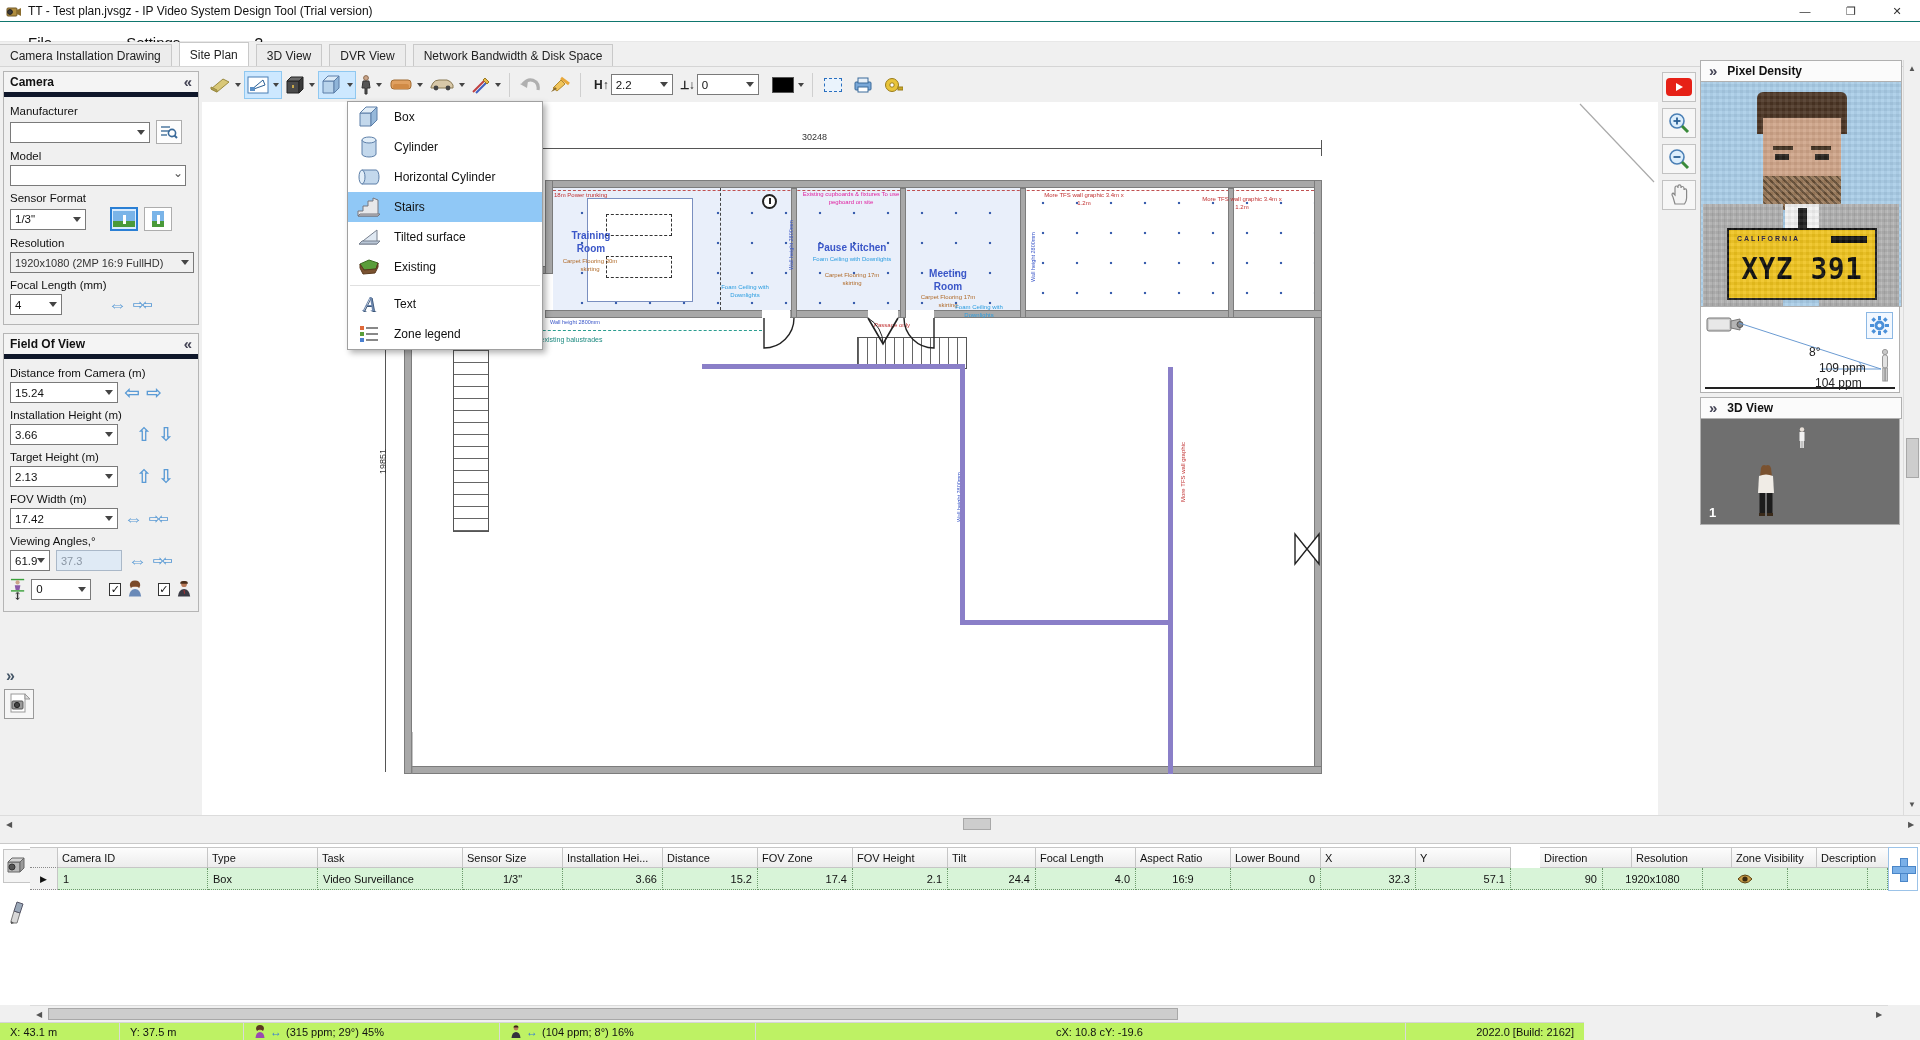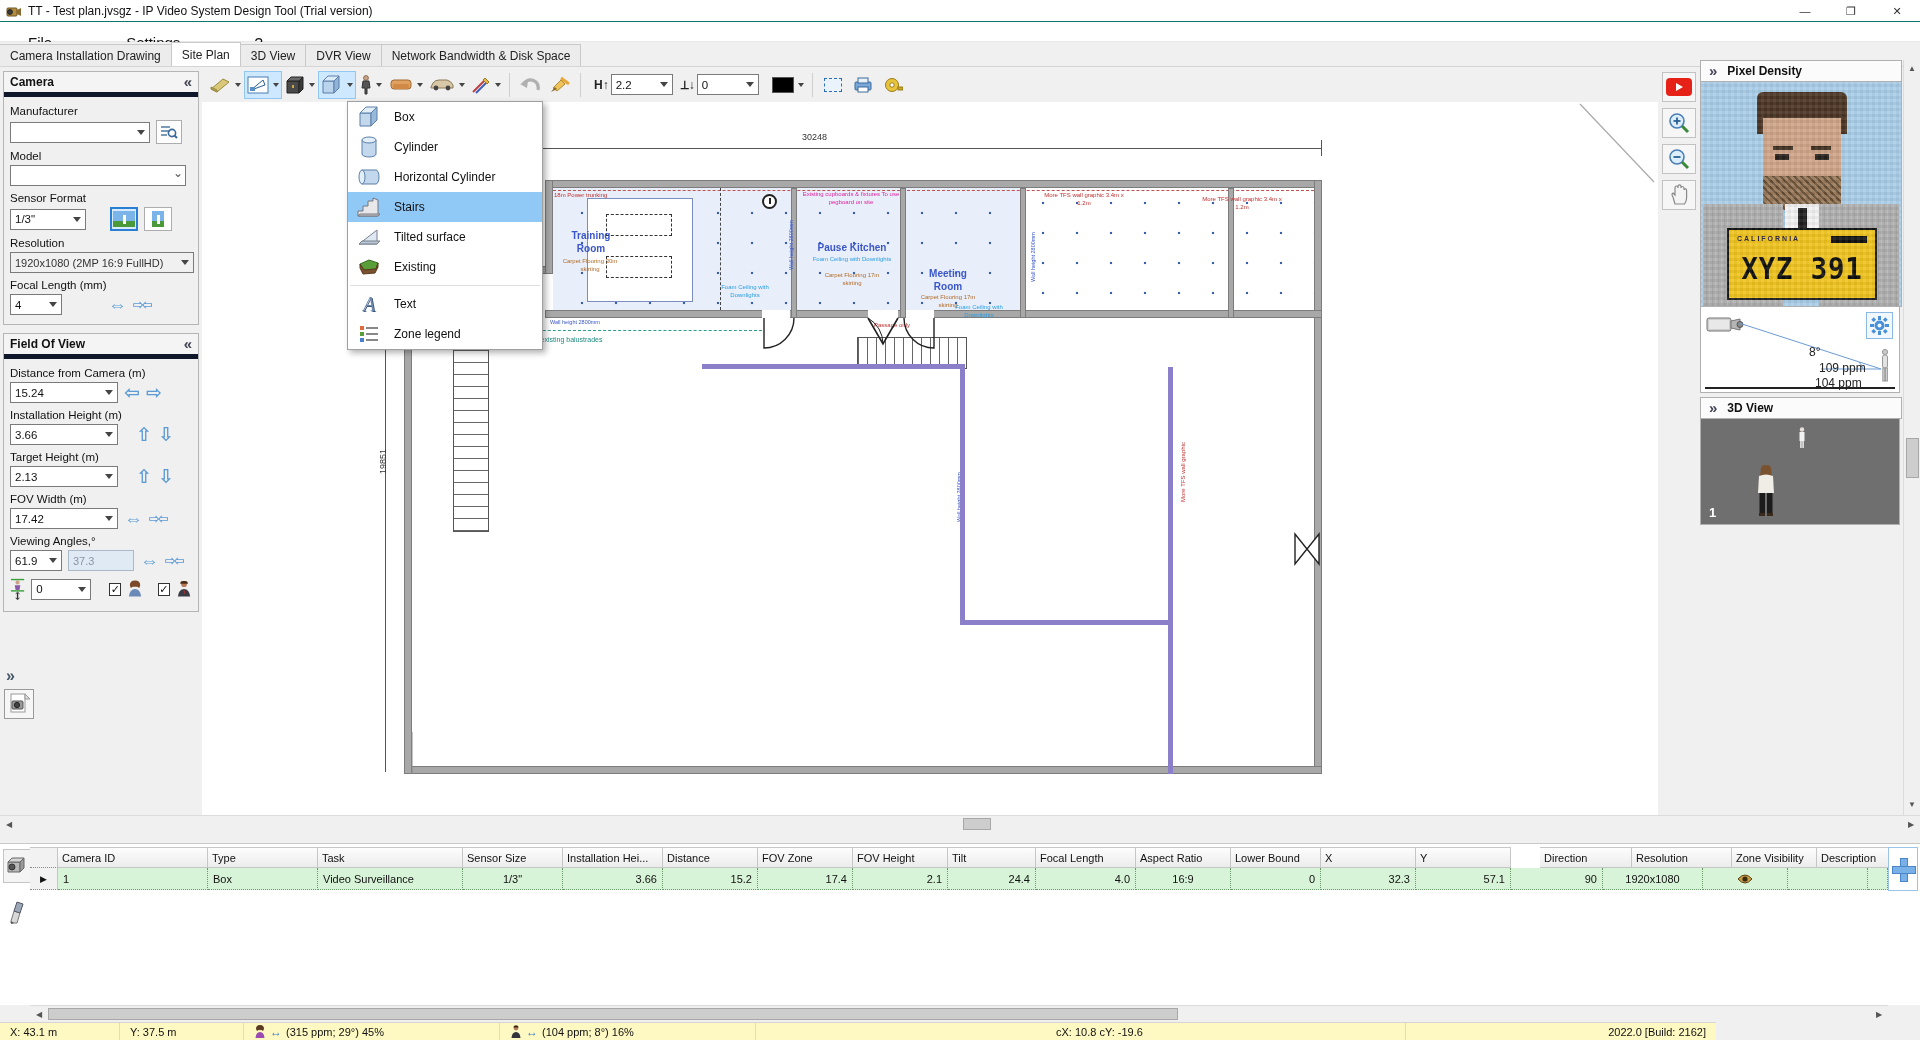--- a/index.html
+++ b/index.html
@@ -8,21 +8,21 @@
   #app { position:relative; width:1920px; height:1040px; background:#f0f0f0; }
 
   
   .titlebar { position:absolute; left:0; top:0; width:1920px; height:22px; background:#fff; display:flex; align-items:center; border-bottom:1px solid #0f766e;}
   .titlebar .appicon { width:16px; height:14px; margin:0 6px 0 6px; }
   .titlebar .title { font-size:12px; color:#111; }
   .wincontrols { position:absolute; right:0; top:0; height:22px; display:flex; }
   .winbtn { width:46px; height:22px; display:flex; align-items:center; justify-content:center; font-size:11px; color:#333; }
   .menubar { position:absolute; left:0; top:22px; width:1920px; height:20px; background:#fff; display:flex; align-items:center; border-bottom:1px solid #e8e8e8; }
   .menuitem { padding:0 28px; height:20px; display:flex; align-items:center; font-size:15px;margin-top:22px; }
-  .tabbar { position:absolute; left:0; top:42px; width:1920px; height:25px; background:#f0f0f0; border-bottom:1px solid #d5d5d5; display:flex; align-items:flex-end; }
+  .tabbar { position:absolute; left:0; top:42px; width:1920px; height:25px; background:#f0f0f0; border-bottom:1px solid #d5d5d5; display:flex; align-items:flex-end;gap:8px; }
   .tab { height:22px; padding:0 10px; display:flex; align-items:center; font-size:12px; border:1px solid #c9c9c9; border-bottom:none; background:#ececec; margin-left:-1px; color:#222; }
   .tab.active { background:#fff; height:24px; position:relative; z-index:2; }
 
   
   .sidebar { position:absolute; left:0; top:67px; width:202px; bottom:200px; background:#f0f0f0; }
   .panel { border:1px solid #b5b5b5; background:#f0f0f0; margin:4px 3px 8px 3px; }
   .panel-header { display:flex; justify-content:space-between; align-items:center; padding:3px 6px; border-bottom:5px solid #0f172a; background:#f4f4f4; }
   .panel-header .ph-title { font-weight:bold; font-size:12px; }
   .chev { color:#445; font-size:15px; font-weight:bold; line-height:10px; cursor:pointer; }
   .fld { padding:2px 6px; }
@@ -153,21 +153,21 @@
   .gc.r { justify-content:flex-end; }
   .gc.c { justify-content:center; }
   .rowmark { display:flex; align-items:center; justify-content:center; background:#f2f2f2; border-right:1px solid #c6c6c6; border-bottom:1px dotted #8a8a8a; }
   .addbtn { position:absolute; left:1888px; top:3px; width:30px; height:44px; border:1px solid #9cc3e8; background:#fff; display:flex; align-items:center; justify-content:center; }
   .pluscross { position:relative; width:22px; height:22px; }
   .pluscross::before, .pluscross::after { content:""; position:absolute; background:#7ab0e8; border:1px solid #4a86c8; }
   .pluscross::before { left:8px; top:0; width:6px; height:22px; }
   .pluscross::after { left:0; top:8px; width:22px; height:6px; }
 
   
-  .statusbar { position:absolute; left:0; top:1022px; width:1716px; height:18px; background:#fef9c3; border-top:1px solid #d5d5d5; display:flex; align-items:flex-start; font-size:11px; }
+  .statusbar { position:absolute; left:0; top:1022px; width:1584px; height:18px; background:#bef264; border-top:1px solid #d5d5d5; display:flex; align-items:flex-start; font-size:11px; }
   .sb-seg { padding:0 10px; height:100%; display:flex; align-items:center; gap:4px; border-right:1px solid #dadada; }
   .sb-arrow { color:#3a7fd0; font-size:12px; font-weight:bold; }
 </style>
 </head>
 <body>
 
 <div id="app">
 
   <div class="titlebar">
     <svg class="appicon" viewBox="0 0 16 14">
@@ -401,21 +401,21 @@
         <div class="row">
           <div class="combo" style="width:108px">
               <span>17.42</span>
               <span class="caret"></span>
             </div>
           <span class="arr">⇔</span>
           <span class="arr pair">⇨⇦</span>
         </div>
         <label>Viewing Angles,°</label>
         <div class="row" style="margin-bottom:6px">
-          <div class="combo" style="width:52px">
+          <div class="combo" style="width:40px">
               <span>61.9</span>
               <span class="caret"></span>
             </div>
           <div class="txt-disabled" style="width:66px">37.3</div>
           <span class="arr">⇔</span>
           <span class="arr pair">⇨⇦</span>
         </div>
         <div class="row" style="margin-bottom:8px">
           <svg width="16" height="24" viewBox="0 0 16 24">
               <line x1="1" y1="2" x2="15" y2="2" stroke="#3aa03a" stroke-width="1.5"></line>

